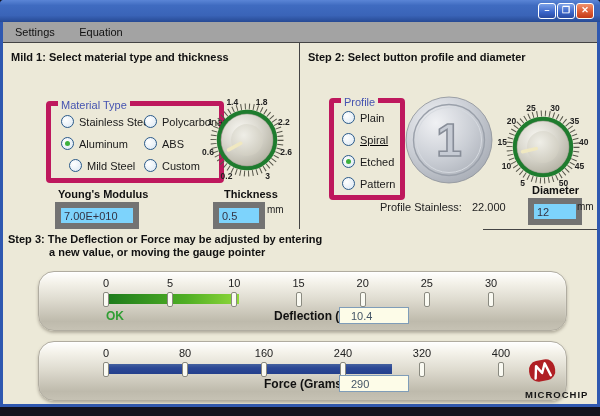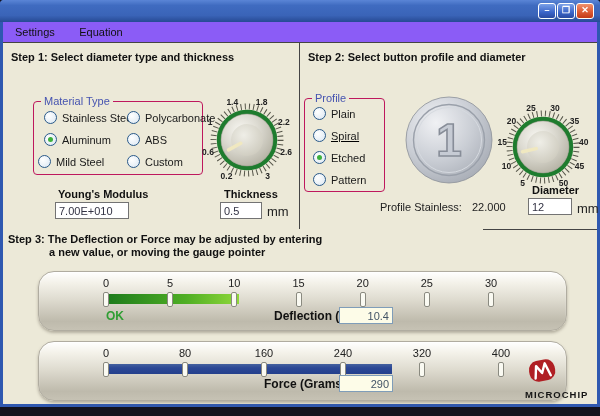--- a/index.html
+++ b/index.html
@@ -9,57 +9,57 @@
   
   #window{position:absolute;left:0;top:0;width:594px;height:404px;border-left:3px solid #2f58b0;border-right:3px solid #2f58b0;border-bottom:3px solid #2f58b0;background:#ece9d8;border-radius:4px 4px 0 0;}
   #titlebar{position:absolute;left:-3px;top:0;width:600px;height:22px;border-radius:4px 4px 0 0;
     background:linear-gradient(180deg,#5a85d6 0%,#3f6bc0 25%,#3a64b8 70%,#274a94 100%);}
   #title-text{position:absolute;left:8px;top:3px;color:#fff;font-size:12px;font-weight:bold;text-shadow:1px 1px 1px #1a3468;white-space:nowrap;}
   .winbtn{position:absolute;top:3px;width:16px;height:14px;border:1px solid #fff;border-radius:3px;color:#fff;font-size:9px;line-height:13px;text-align:center;font-weight:bold;}
   .winbtn.min,.winbtn.max{background:linear-gradient(180deg,#7ba1e8,#3a64c8 60%,#2a4aa0);}
   .winbtn.close{background:linear-gradient(180deg,#f0926c,#df5f3a 50%,#c23a18);}
   #btn-min{right:44px;} #btn-max{right:25px;} #btn-close{right:6px;}
 
-  #menubar{position:absolute;left:0;top:22px;width:100%;height:20px;background:#8b5cf6;}
+  #menubar{position:absolute;left:0;top:22px;width:100%;height:20px;background:#a3a3a3;}
   .menu-item{display:inline-block;padding:3px 8px;font-size:11px;color:#111;margin-left:4px;}
 
   
   .panel{position:absolute;background:#ece9d8;}
   #step1{left:0;top:42px;width:296px;height:186px;border-top:1px solid #444;border-right:1px solid #444;border-bottom:1px solid #444;}
   #step2{left:297px;top:42px;width:297px;height:186px;border-top:1px solid #444;border-bottom:1px solid #444;}
   #step3{left:0;top:229px;width:480px;height:175px;}
   .step-heading{position:absolute;font-size:11px;font-weight:bold;color:#111;white-space:nowrap;}
 
   
-  .groupbox{position:absolute;border:1px solid #be185d;border-radius:4px;}
+  .groupbox{position:absolute;border:5px solid #be185d;border-radius:4px;margin-left:13px;}
   .groupbox-label{position:absolute;top:-7px;left:7px;background:#ece9d8;padding:0 3px;font-size:11px;color:#4553b0;white-space:nowrap;}
   .radio-row{position:absolute;display:flex;align-items:center;gap:5px;white-space:nowrap;}
   .radio{width:11px;height:11px;border-radius:50%;border:1px solid #2a5a8a;background:radial-gradient(circle at 35% 35%,#ffffff,#d9e6f2);flex:0 0 auto;}
   .radio.sel{display:flex;align-items:center;justify-content:center;}
   .radio.sel::after{content:"";width:5px;height:5px;border-radius:50%;background:#3db03d;}
   .rlabel{font-size:11px;color:#1a1a1a;}
 
   
   .field-label{position:absolute;font-size:11px;font-weight:bold;color:#111;white-space:nowrap;}
-  .unit{position:absolute;font-size:13px;color:#222;}
-  .tbox{position:absolute;height:15px;border:1px solid #737373;background:#ffffff;font-size:11px;color:#334;font-family:"Liberation Sans",sans-serif;padding:0 3px;}
+  .unit{position:absolute;font-size:10px;color:#222;}
+  .tbox{position:absolute;height:15px;border:6px solid #737373;background:#7dd3fc;font-size:11px;color:#334;font-family:"Liberation Sans",sans-serif;padding:0 3px;}
   .plain-text{position:absolute;font-size:11px;color:#222;white-space:nowrap;}
 
   
   .gauge{position:absolute;left:35px;width:527px;height:58px;border-radius:16px;border:1px solid #b0aca0;
     background:linear-gradient(180deg,#ffffff 0%,#f4f2ea 18%,#dedbcf 48%,#beba ac 85%,#c6c2b4 100%);
     background:linear-gradient(180deg,#ffffff 0%,#f4f2ea 18%,#dedbcf 48%,#bebaac 85%,#c6c2b4 100%);
     box-shadow:0 2px 3px rgba(110,105,90,.45), inset 0 1px 1px rgba(255,255,255,.9);}
   .scale{position:absolute;top:0;height:100%;}
   .tick-label{position:absolute;top:5px;transform:translateX(-50%);font-size:11px;color:#222;}
   .tick-mark{position:absolute;top:20px;width:4px;height:13px;transform:translateX(-50%);background:#fafaf2;border:1px solid #8a8a80;border-radius:2px;}
   .bar{position:absolute;top:22px;height:10px;}
   .gauge-status{position:absolute;font-size:12px;font-weight:bold;color:#2f9e33;}
   .gauge-label{position:absolute;font-size:12px;font-weight:bold;color:#111;white-space:nowrap;}
-  .vbox{position:absolute;width:46px;height:15px;border:1px solid #7f9db9;background:#fdfcE8;background:#fdfce8;font-size:11px;color:#456;font-family:"Liberation Sans",sans-serif;padding:0 3px;text-align:right;}
+  .vbox{position:absolute;width:46px;height:15px;border:1px solid #7f9db9;background:#fdfcE8;background:#fdfce8;font-size:11px;color:#456;font-family:"Liberation Sans",sans-serif;padding:0 11px;}
 
   
   #logo{position:absolute;left:522px;top:128px;width:74px;height:46px;text-align:left;}
   #logo-text{font-size:9.5px;font-weight:bold;letter-spacing:1px;color:#141414;margin-top:0px;}
 
   svg text{font-family:"Liberation Sans",sans-serif;}
 </style>
 </head>
 <body>
 
@@ -89,33 +89,33 @@
       </radialGradient>
       <radialGradient id="coinGrad" cx="35%" cy="30%" r="80%">
         <stop offset="0%" stop-color="#f0f1f4"></stop>
           <stop offset="55%" stop-color="#c9cdd4"></stop>
           <stop offset="100%" stop-color="#a4a9b2"></stop>
       </radialGradient>
     </defs>
   </svg>
 
   <div id="step1" class="panel">
-    <div class="step-heading" style="left:8px;top:8px;">Step 1: Select diameter type and thickness</div>
+    <div class="step-heading" style="left:8px;top:8px;">Mild 1: Select material type and thickness</div>
 
     <div class="groupbox" style="left:30px;top:58px;width:168px;height:72px;">
       <span class="groupbox-label">Material Type</span>
       <div class="radio-row" style="left:10px;top:9px;">
           <span class="radio"></span>
           <span class="rlabel">Stainless Steel</span>
         </div>
       <div class="radio-row" style="left:10px;top:31px;">
           <span class="radio sel"></span>
           <span class="rlabel">Aluminum</span>
         </div>
-      <div class="radio-row" style="left:4px;top:53px;">
+      <div class="radio-row" style="left:18px;top:53px;">
           <span class="radio"></span>
           <span class="rlabel">Mild Steel</span>
         </div>
       <div class="radio-row" style="left:93px;top:9px;">
           <span class="radio"></span>
           <span class="rlabel">Polycarbonate</span>
         </div>
       <div class="radio-row" style="left:93px;top:31px;">
           <span class="radio"></span>
           <span class="rlabel">ABS</span>
@@ -138,28 +138,28 @@
       <text x="37.3" y="20.7" font-size="8.5" font-weight="bold" fill="#222" text-anchor="middle">1.4</text>
       <text x="66.7" y="20.7" font-size="8.5" font-weight="bold" fill="#222" text-anchor="middle">1.8</text>
       <text x="88.9" y="41" font-size="8.5" font-weight="bold" fill="#222" text-anchor="middle">2.2</text>
       <text x="91.2" y="71" font-size="8.5" font-weight="bold" fill="#222" text-anchor="middle">2.6</text>
       <text x="72.5" y="94.5" font-size="8.5" font-weight="bold" fill="#222" text-anchor="middle">3</text>
     </svg>
 
     <div class="field-label" style="left:55px;top:145px;">Young's Modulus</div>
     <input class="tbox" style="left: 52px; top: 159px; width: 66px;" value="7.00E+010">
     <div class="field-label" style="left:221px;top:145px;">Thickness</div>
-    <input class="tbox" style="left: 217px; top: 159px; width: 34px;" value="0.5">
+    <input class="tbox" style="left: 210px; top: 159px; width: 34px;" value="0.5">
     <span class="unit" style="left:264px;top:161px;">mm</span>
   </div>
 
   <div id="step2" class="panel">
     <div class="step-heading" style="left:8px;top:8px;">Step 2: Select button profile and diameter</div>
 
-    <div class="groupbox" style="left:4px;top:55px;width:66px;height:92px;padding-left:13px;">
+    <div class="groupbox" style="left:16px;top:55px;width:66px;height:92px;">
       <span class="groupbox-label">Profile</span>
       <div class="radio-row" style="left:8px;top:8px;">
           <span class="radio"></span>
           <span class="rlabel">Plain</span>
         </div>
       <div class="radio-row" style="left:8px;top:30px;text-decoration:underline;">
           <span class="radio"></span>
           <span class="rlabel">Spiral</span>
         </div>
       <div class="radio-row" style="left:8px;top:52px;">

